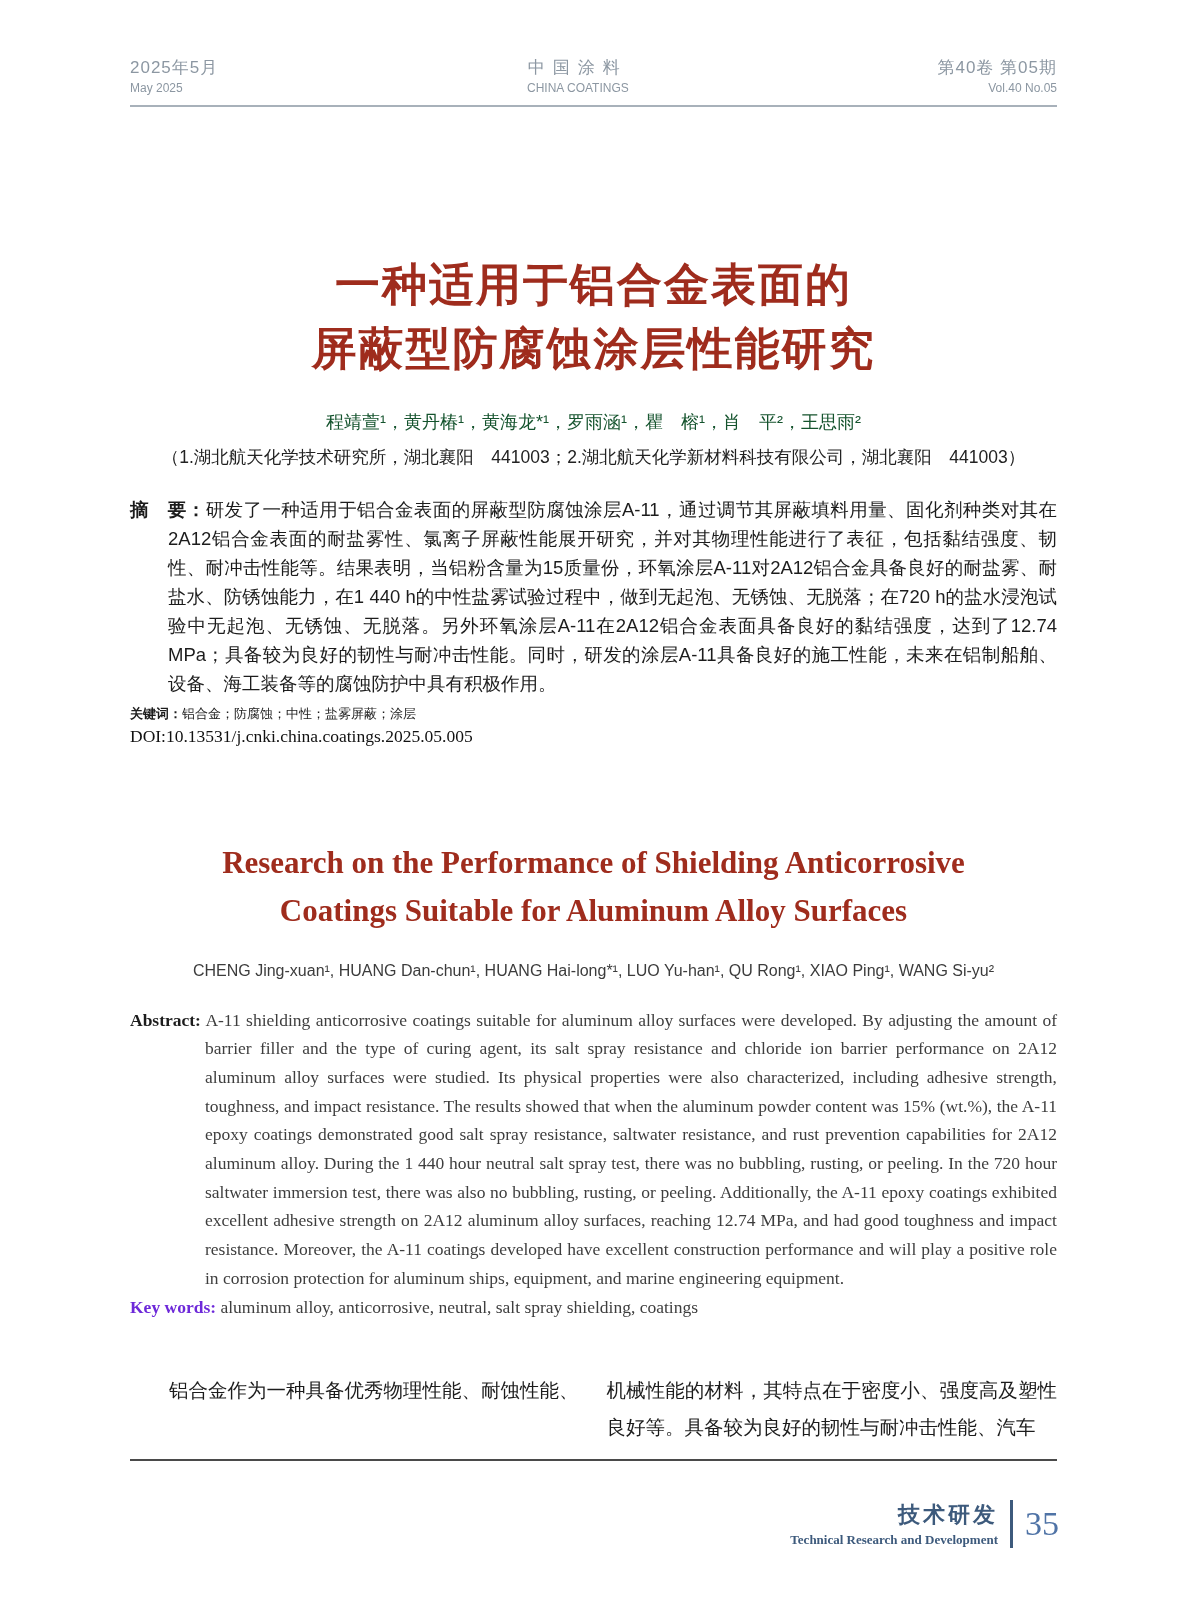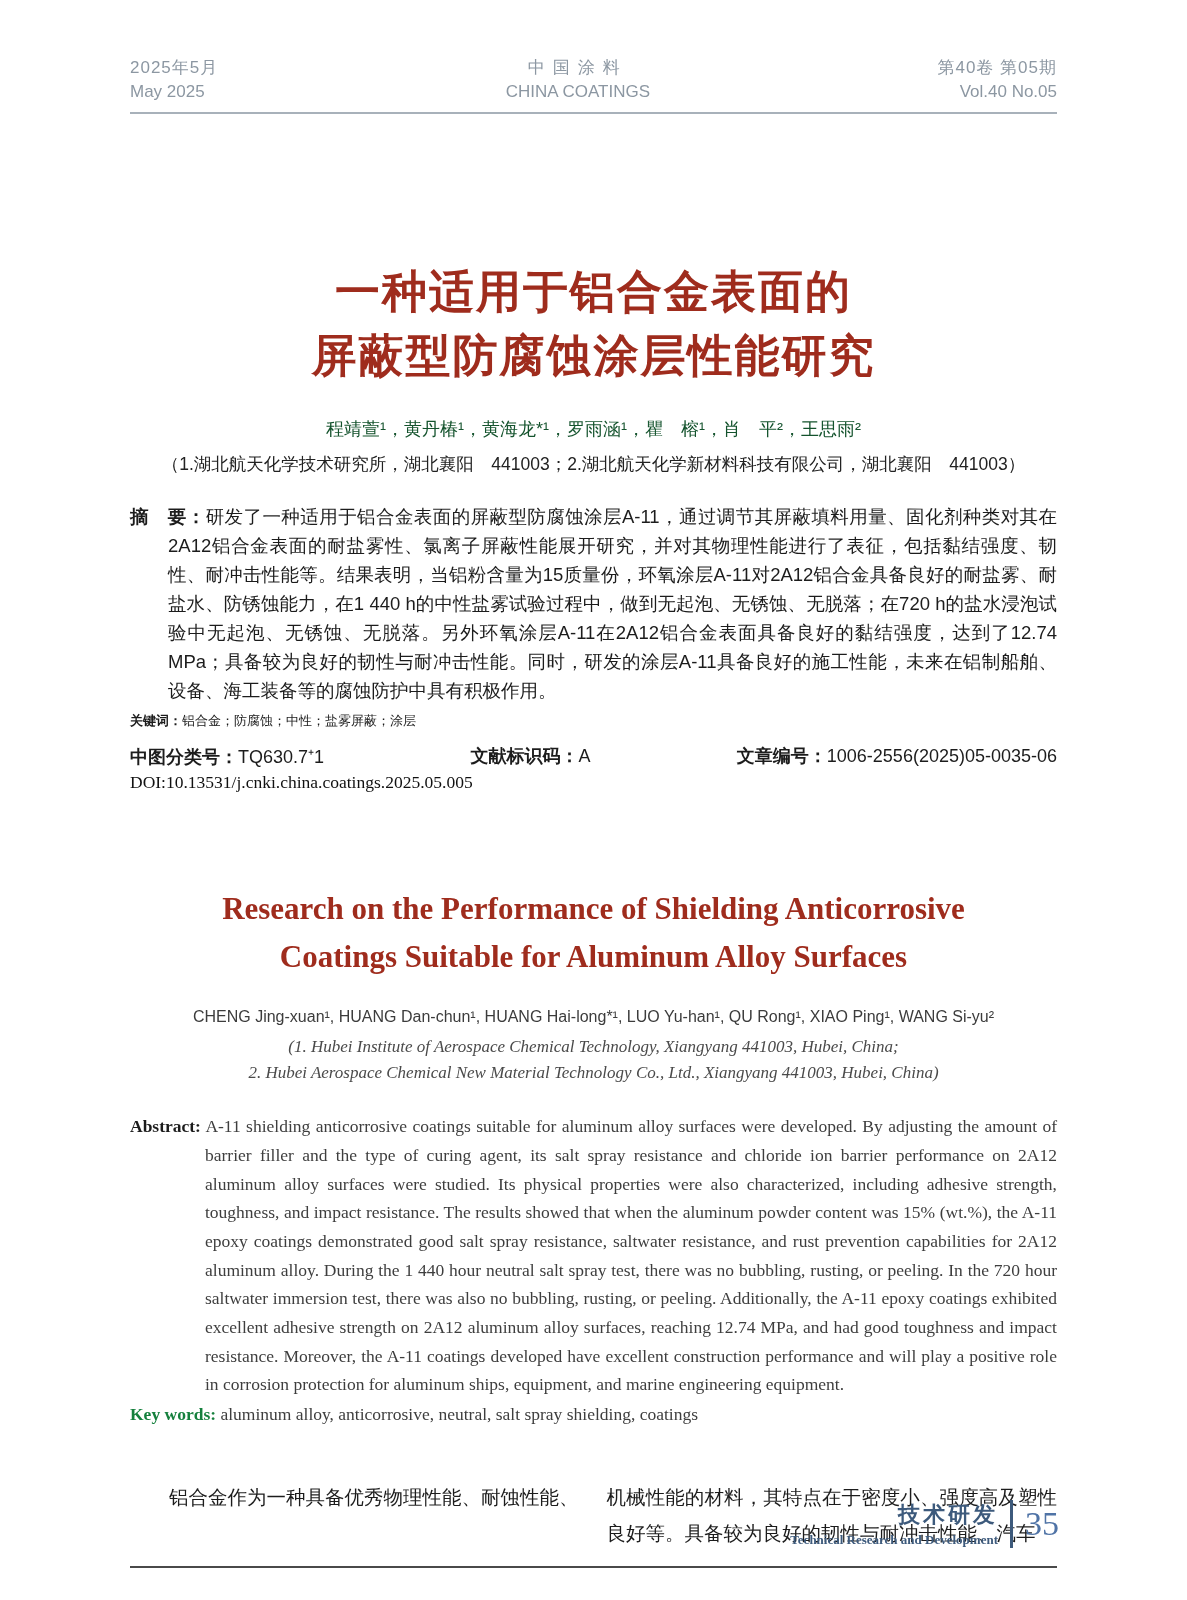--- a/index.html
+++ b/index.html
@@ -16,21 +16,21 @@
   
   .jheader {
     padding-top: 56px;
     display: flex; justify-content: space-between; align-items: flex-end;
     color: var(--header-gray);
     border-bottom: 2px solid #a8b1ba;
     padding-bottom: 8px;
   }
   .jheader .cell { line-height: 1.4; }
   .jheader .zh { font-size: 17px; letter-spacing: 1px; }
-  .jheader .en { font-size: 17px; }
+  .jheader .en { font-size: 12px; }
   .jheader .mid { text-align: center; }
   .jheader .mid .zh { letter-spacing: 8px; }
   .jheader .right { text-align: right; }
 
   
   .title-zh {
     margin-top: 146px;
     text-align: center;
     color: var(--accent-red);
     font-size: 45px; font-weight: 700;
@@ -81,21 +81,21 @@
     color: #3e3e3e;
     text-align: justify;
     padding-left: 75px; text-indent: -75px;
   }
   .abstract-en b { font-weight: 700; color: #1c1c1c; font-style: normal; }
   .kw-en {
     margin-top: 5px;
     font-family: "Liberation Serif", serif;
     font-size: 17.5px; color: #3e3e3e;
   }
-  .kw-en b { color: #15803d; }
+  .kw-en b { color: #6d28d9; }
 
   
   .body-cols { margin-top: 54px; display: flex; gap: 26px; }
   .col { flex: 1 1 0; }
   .sec-heading {
     color: var(--accent-red);
     font-size: 23px; font-weight: 700;
     letter-spacing: 2px;
     margin-bottom: 15px;
   }
@@ -163,38 +163,29 @@
     <div>屏蔽型防腐蚀涂层性能研究</div>
   </h1>
 
   <div class="authors-zh">程靖萱¹，黄丹椿¹，黄海龙*¹，罗雨涵¹，瞿　榕¹，肖　平²，王思雨²</div>
   <div class="affil-zh">（1.湖北航天化学技术研究所，湖北襄阳　441003；2.湖北航天化学新材料科技有限公司，湖北襄阳　441003）</div>
 
   <p class="abstract-zh"><b>摘　要：</b><span>研发了一种适用于铝合金表面的屏蔽型防腐蚀涂层A-11，通过调节其屏蔽填料用量、固化剂种类对其在2A12铝合金表面的耐盐雾性、氯离子屏蔽性能展开研究，并对其物理性能进行了表征，包括黏结强度、韧性、耐冲击性能等。结果表明，当铝粉含量为15质量份，环氧涂层A-11对2A12铝合金具备良好的耐盐雾、耐盐水、防锈蚀能力，在1 440 h的中性盐雾试验过程中，做到无起泡、无锈蚀、无脱落；在720 h的盐水浸泡试验中无起泡、无锈蚀、无脱落。另外环氧涂层A-11在2A12铝合金表面具备良好的黏结强度，达到了12.74 MPa；具备较为良好的韧性与耐冲击性能。同时，研发的涂层A-11具备良好的施工性能，未来在铝制船舶、设备、海工装备等的腐蚀防护中具有积极作用。</span></p>
 
   <p class="kw-zh"><b>关键词：</b><span>铝合金；防腐蚀；中性；盐雾屏蔽；涂层</span></p>
 
-  <div class="meta-row">
-    <span><b>中图分类号：</b><span>TQ630.7⁺1</span></span>
-    <span><b>文献标识码：</b><span>A</span></span>
-    <span><b>文章编号：</b><span>1006-2556(2025)05-0035-06</span></span>
-  </div>
 
   <div class="doi-row">DOI:10.13531/j.cnki.china.coatings.2025.05.005</div>
 
   <h2 class="title-en">
     <div>Research on the Performance of Shielding Anticorrosive</div>
     <div>Coatings Suitable for Aluminum Alloy Surfaces</div>
   </h2>
 
   <div class="authors-en">CHENG Jing-xuan¹, HUANG Dan-chun¹, HUANG Hai-long*¹, LUO Yu-han¹, QU Rong¹, XIAO Ping¹, WANG Si-yu²</div>
-  <div class="affil-en">
-    <div>(1. Hubei Institute of Aerospace Chemical Technology, Xiangyang 441003, Hubei, China;</div>
-    <div>2. Hubei Aerospace Chemical New Material Technology Co., Ltd., Xiangyang 441003, Hubei, China)</div>
-  </div>
 
   <p class="abstract-en"><b>Abstract:</b> <span>A-11 shielding anticorrosive coatings suitable for aluminum alloy surfaces were developed. By adjusting the amount of barrier filler and the type of curing agent, its salt spray resistance and chloride ion barrier performance on 2A12 aluminum alloy surfaces were studied. Its physical properties were also characterized, including adhesive strength, toughness, and impact resistance. The results showed that when the aluminum powder content was 15% (wt.%), the A-11 epoxy coatings demonstrated good salt spray resistance, saltwater resistance, and rust prevention capabilities for 2A12 aluminum alloy. During the 1 440 hour neutral salt spray test, there was no bubbling, rusting, or peeling. In the 720 hour saltwater immersion test, there was also no bubbling, rusting, or peeling. Additionally, the A-11 epoxy coatings exhibited excellent adhesive strength on 2A12 aluminum alloy surfaces, reaching 12.74 MPa, and had good toughness and impact resistance. Moreover, the A-11 coatings developed have excellent construction performance and will play a positive role in corrosion protection for aluminum ships, equipment, and marine engineering equipment.</span></p>
 
   <p class="kw-en"><b>Key words:</b> <span>aluminum alloy, anticorrosive, neutral, salt spray shielding, coatings</span></p>
 
   <div class="body-cols">
     <div class="col">
       <p class="body-text indent2">铝合金作为一种具备优秀物理性能、耐蚀性能、</p>
     </div>
     <div class="col">

